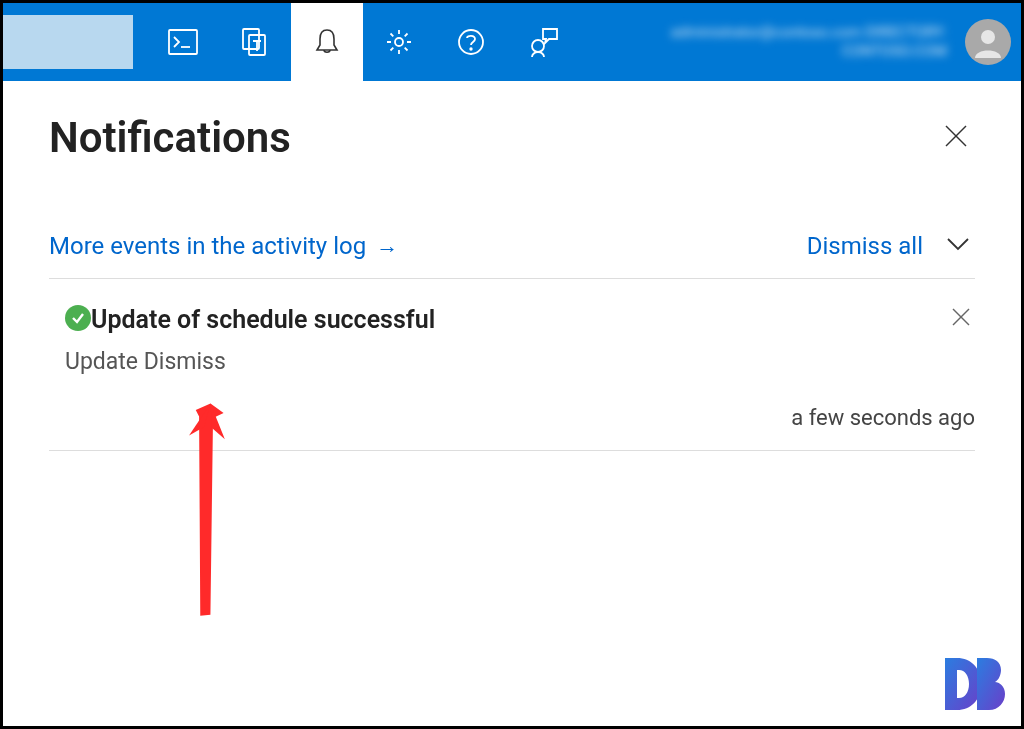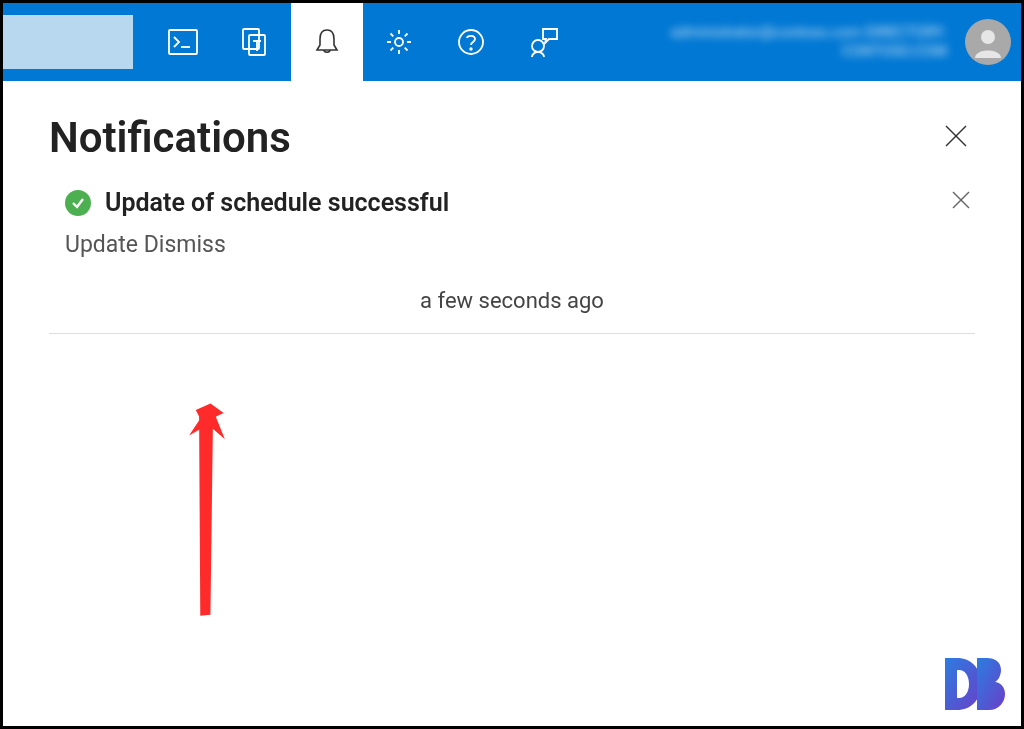--- a/index.html
+++ b/index.html
@@ -130,22 +130,20 @@
   .chevron svg { stroke: #333; fill: none; }
 
   
   .notif {
     padding: 26px 0 20px 0;
     border-bottom: 1px solid #ddd;
     position: relative;
   }
   .notif-head {
     display: flex;
-    align-items: center;
-    gap: 14px;
   }
   .status-badge {
     width: 26px;
     height: 26px;
     border-radius: 50%;
     background: #4caf50;
     display: flex;
     align-items: center;
     justify-content: center;
     margin-left: 16px;
@@ -163,21 +161,21 @@
     cursor: pointer;
   }
   .notif-close svg { stroke: #666; }
   .notif-body {
     margin-top: 14px;
     margin-left: 16px;
     font-size: 23px;
     color: #555;
   }
   .notif-time {
-    text-align: center;
+    text-align: right;
     font-size: 22px;
     color: #444;
     margin-top: 30px;
   }
 
   
   .annotation-arrow {
     position: absolute;
     left: 168px;
     top: 400px;
@@ -256,20 +254,34 @@
   <div class="panel-head">
     <h1 class="panel-title">Notifications</h1>
     <div class="close-btn">
       <svg width="26" height="26" viewBox="0 0 26 26" stroke-width="1.5">
         <line x1="3" y1="3" x2="23" y2="23"></line>
         <line x1="23" y1="3" x2="3" y2="23"></line>
       </svg>
     </div>
   </div>
 
+  <div class="panel-actions">
+    <a class="link">
+      <span>More events in the activity log</span>
+      <span class="arrow">→</span>
+    </a>
+    <div class="dismiss-wrap">
+      <span class="dismiss-link">Dismiss all</span>
+      <div class="chevron">
+        <svg width="26" height="16" viewBox="0 0 26 16" stroke-width="1.8">
+          <path d="M3 3 L13 13 L23 3"></path>
+        </svg>
+      </div>
+    </div>
+  </div>
 
   <div class="notif">
     <div class="notif-head">
       <div class="status-badge">
         <svg width="16" height="16" viewBox="0 0 16 16" stroke-width="2.4">
           <path d="M3 8 L7 12 L13 4"></path>
         </svg>
       </div>
       <div class="notif-title">Update of schedule successful</div>
     </div>

